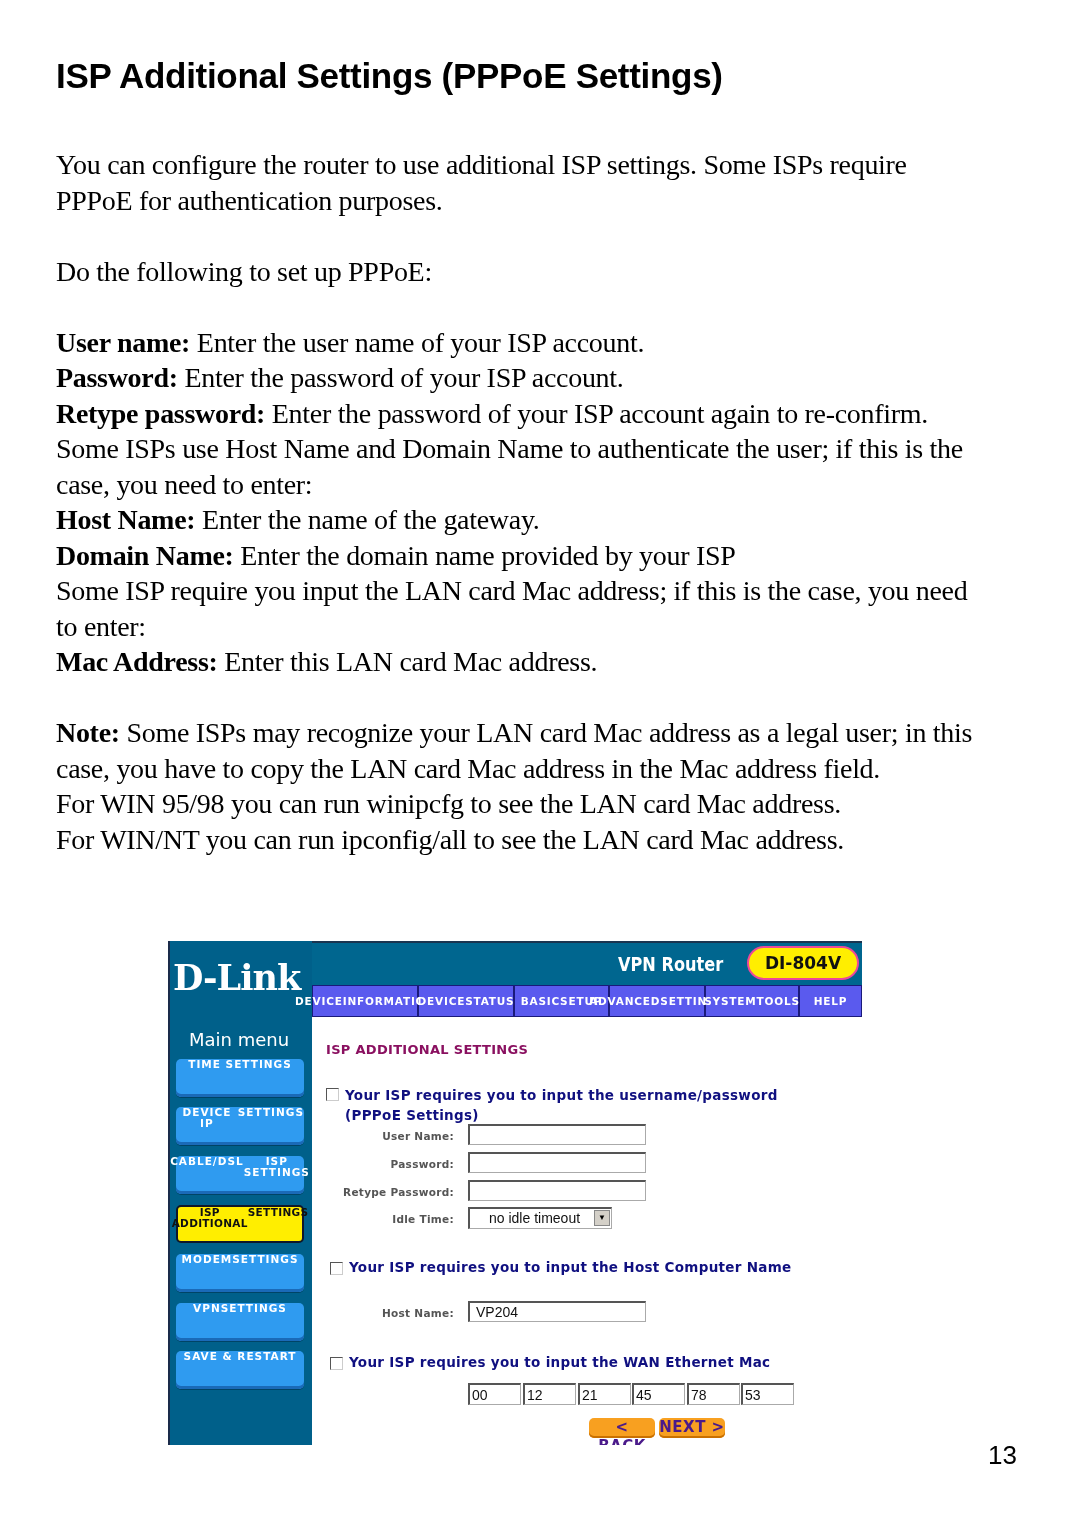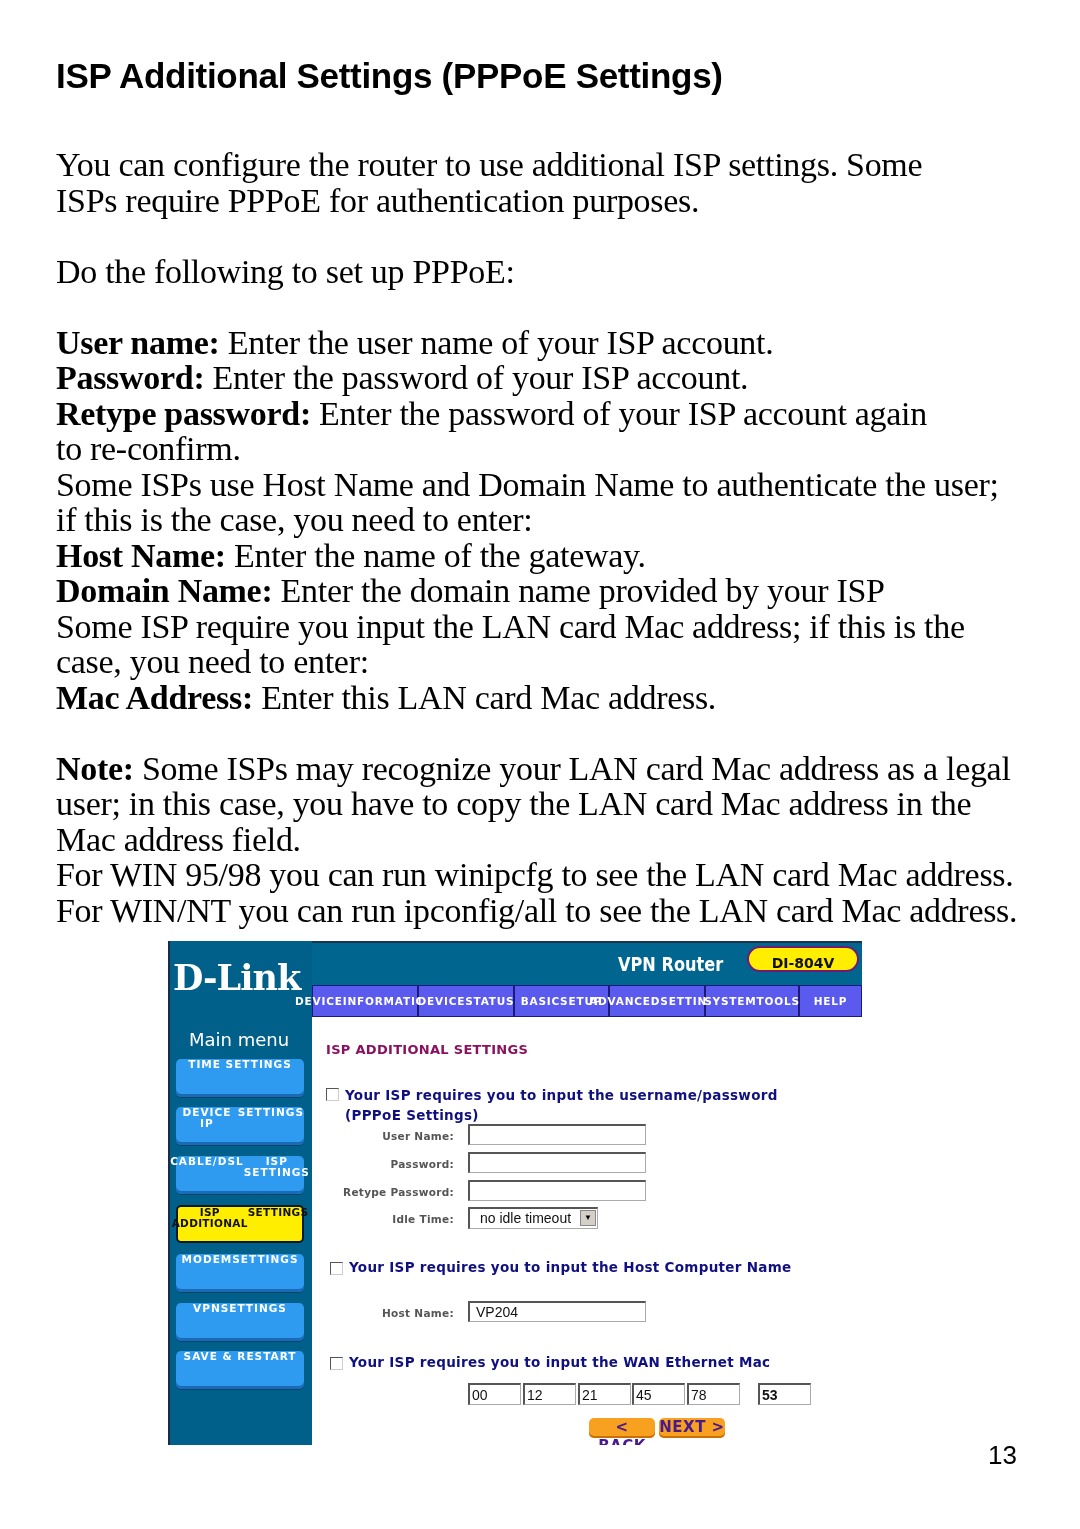--- a/index.html
+++ b/index.html
@@ -5,21 +5,21 @@
   html, body { margin: 0; padding: 0; background: #ffffff; }
   body { width: 1080px; height: 1529px; position: relative; overflow: hidden; }
 
   .doc-title {
     position: absolute; left: 56px; top: 56px;
     font-family: "Liberation Sans", sans-serif; font-weight: bold;
     font-size: 35px; color: #000; letter-spacing: -0.3px; margin: 0;
   }
   .doc-body {
     position: absolute; left: 56px; top: 147px; width: 980px;
-    font-family: "Liberation Serif", serif; font-size: 34px;
+    font-family: "Liberation Serif", serif; font-size: 28px;
     line-height: 35.5px; color: #000; letter-spacing: -0.3px;
   }
   .doc-body p { margin: 0; }
   .doc-body .gap { height: 35.5px; }
   .doc-body b { font-weight: bold; }
 
   .page-number {
     position: absolute; left: 988px; top: 1440px;
     font-family: "Liberation Sans", sans-serif; font-size: 26px; color: #000;
   }
@@ -42,24 +42,24 @@
     position: absolute; left: 5px; top: 16px;
     font-family: "DejaVu Serif", serif; font-weight: bold; font-size: 35px;
     color: #ffffff; letter-spacing: -1px;
   }
   .product-name {
     position: absolute; left: 450px; top: 12px;
     font-family: "DejaVu Sans", sans-serif; font-weight: bold; font-size: 19px;
     color: #ffffff; transform: scaleX(0.85); transform-origin: left;
   }
   .model-badge {
-    position: absolute; left: 579px; top: 5px; width: 112px; height: 26px;
-    background: #ffee00; border-radius: 17px; border: 2px solid #701a75;
+    position: absolute; left: 579px; top: 5px; width: 112px; height: 34px;
+    background: #ffee00; border-radius: 17px; border: 2px solid #ec4899;
     box-sizing: border-box; text-align: center; line-height: 30px;
-    font-family: "DejaVu Sans", sans-serif; font-weight: bold; font-size: 14px;
+    font-family: "DejaVu Sans", sans-serif; font-weight: bold; font-size: 17px;
     color: #111; transform: none;
   }
   .tabs {
     position: absolute; left: 144px; top: 44px; height: 32px; display: flex;
     background: #1a1a7a; padding: 1px; box-sizing: border-box;
   }
   .tab {
     height: 30px; background: #5a5aee; border-right: 2px solid #1a1a7a;
     color: #ffffff; font-weight: bold; font-size: 10.5px; letter-spacing: 0.8px;
     text-align: center; display: flex; align-items: center; justify-content: center;
@@ -102,24 +102,24 @@
     position: absolute; width: 142px; text-align: right; color: #555;
     font-weight: bold; font-size: 10.5px; letter-spacing: 0.3px;
   }
   .text-field {
     position: absolute; left: 156px; width: 178px; height: 21px; box-sizing: border-box;
     border: 1px solid #aaa; border-top: 2px solid #555; border-left: 2px solid #555;
     background: #fff; font-family: "Liberation Sans", sans-serif; font-size: 14px;
     padding: 0 6px; color: #111; line-height: 19px;
   }
   .select {
-    position: absolute; left: 156px; width: 130px; height: 22px; box-sizing: border-box;
+    position: absolute; left: 156px; width: 144px; height: 22px; box-sizing: border-box;
     border: 1px solid #aaa; border-top: 2px solid #555; border-left: 2px solid #555;
     background: #fff; font-family: "Liberation Sans", sans-serif; font-size: 14px;
-    padding: 0 10px; line-height: 19px; color: #111; cursor: pointer;
+    padding: 0 19px; line-height: 19px; color: #111; cursor: pointer;
   }
   .select .arrow {
     position: absolute; right: 1px; top: 1px; width: 16px; height: 16px;
     background: #d4d0c8; border: 1px solid #888; box-sizing: border-box;
     font-size: 8px; text-align: center; line-height: 14px; color: #000;
   }
   .mac-field {
     position: absolute; top: 366px; width: 53px; height: 22px; box-sizing: border-box;
     border: 1px solid #aaa; border-top: 2px solid #555; border-left: 2px solid #555;
     background: #fff; font-family: "Liberation Sans", sans-serif; font-size: 14px;
@@ -262,20 +262,20 @@
     <div class="check-row" style="top:337px">
       <span class="checkbox"></span>
       <span>Your ISP requires you to input the WAN Ethernet Mac</span>
     </div>
 
     <input class="mac-field" style="left: 156px;" type="text" value="00">
     <input class="mac-field" style="left: 211px;" type="text" value="12">
     <input class="mac-field" style="left: 266px;" type="text" value="21">
     <input class="mac-field" style="left: 320px;" type="text" value="45">
     <input class="mac-field" style="left: 375px;" type="text" value="78">
-    <input class="mac-field" style="left: 446px; font-weight: bold;" type="text" value="53">
+    <input class="mac-field" style="left: 429px;" type="text" value="53">
 
     <div class="nav-btn" style="left:277px; width:66px">&lt; BACK</div>
     <div class="nav-btn" style="left:347px; width:66px">NEXT &gt;</div>
   </div>
 </div>
 
 <div class="page-number">13</div>
 
 </body></html>

